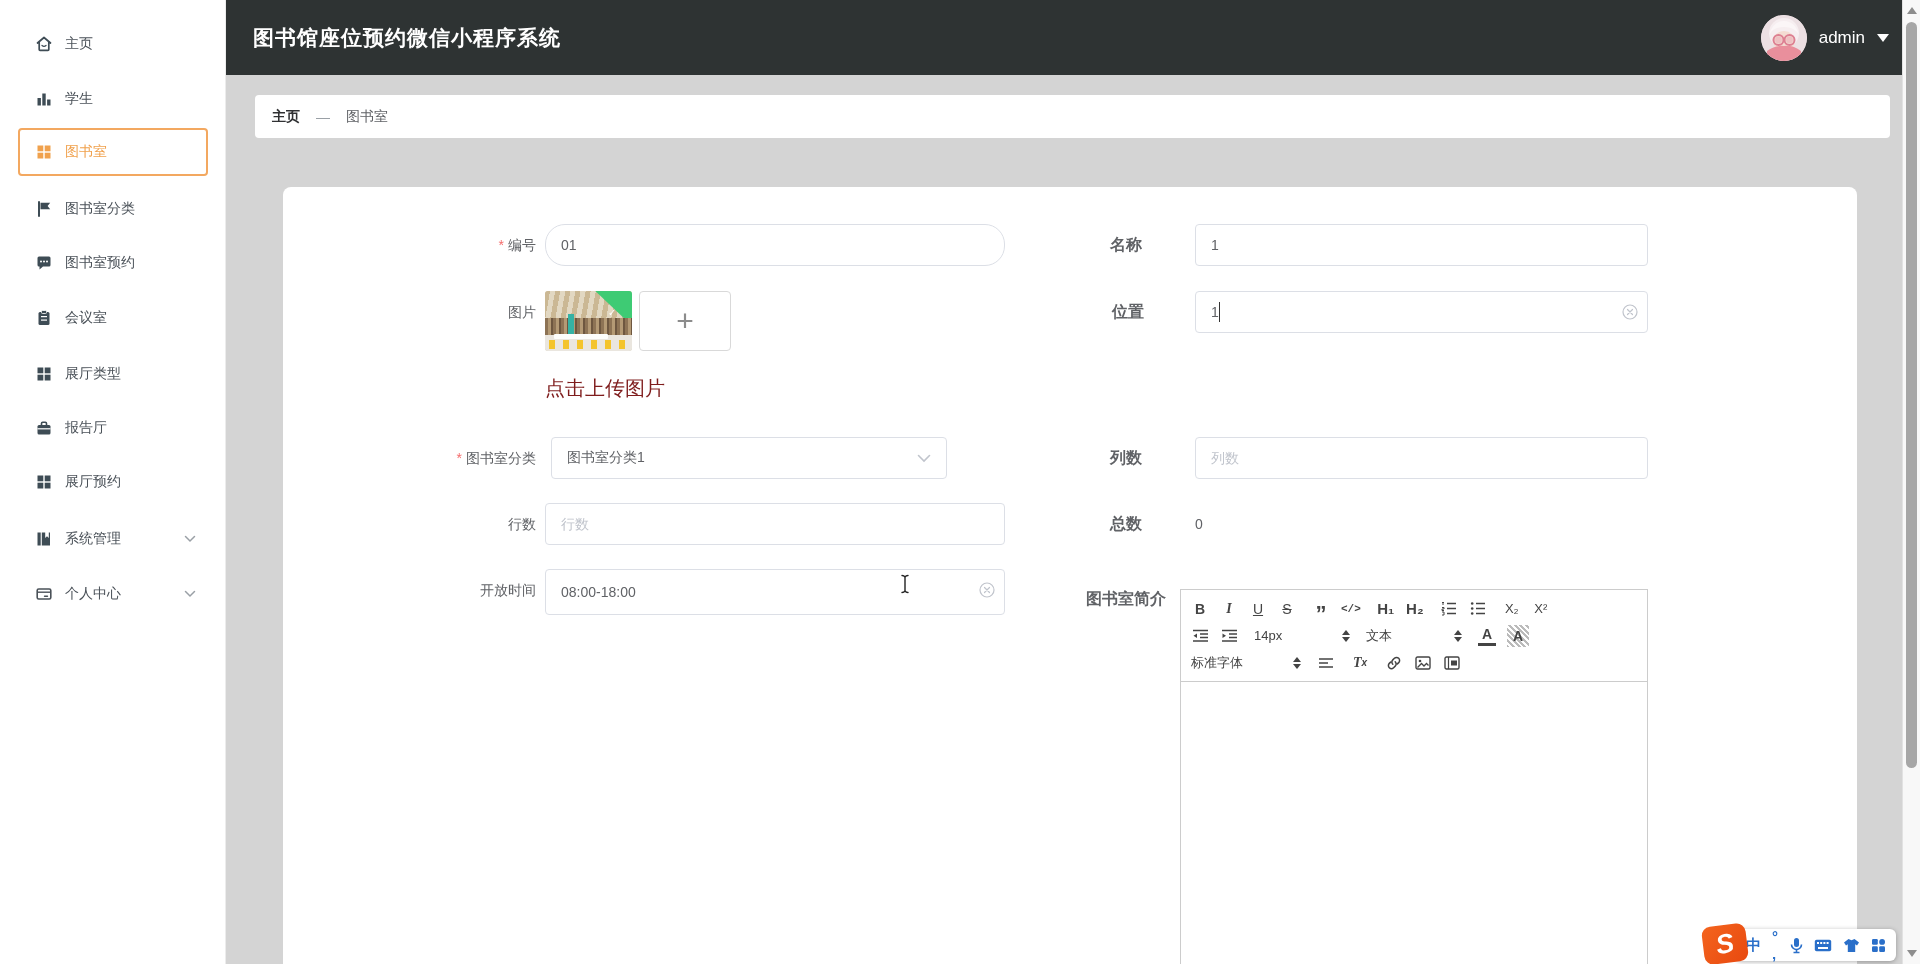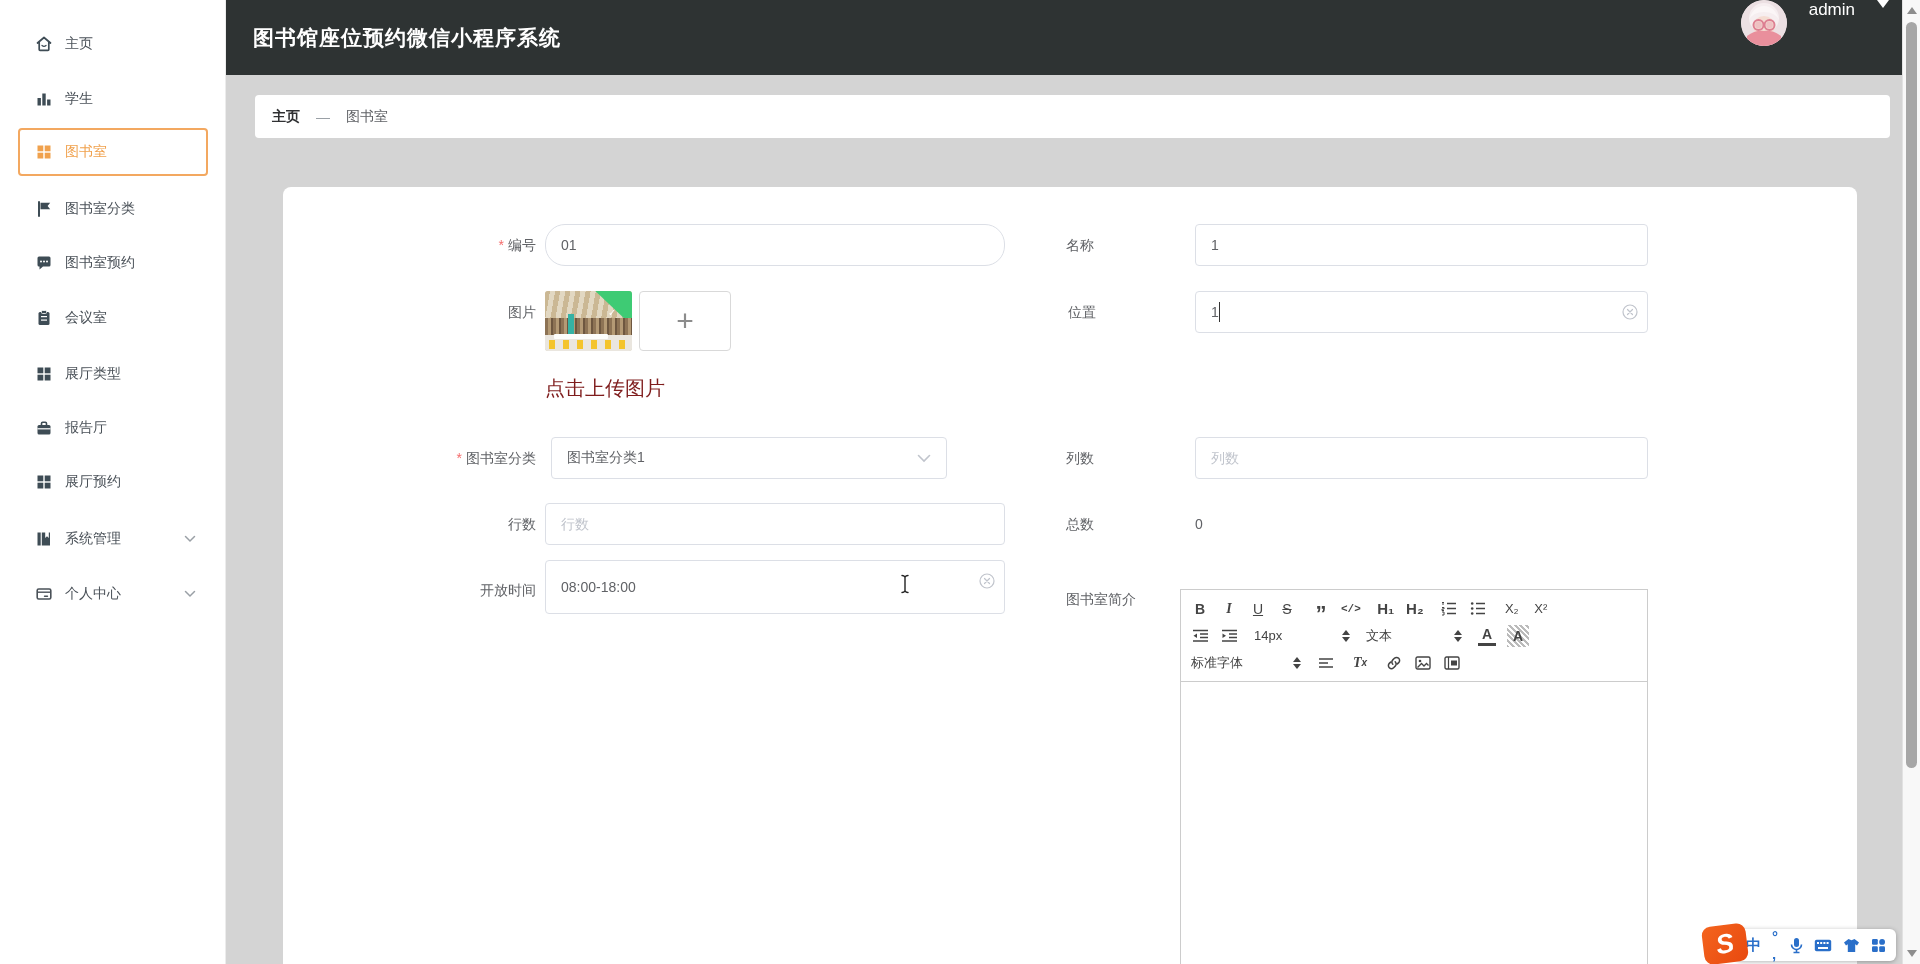--- a/index.html
+++ b/index.html
@@ -10,36 +10,36 @@
   .side-item{position:absolute;left:18px;width:190px;height:48px;display:flex;align-items:center;cursor:pointer;box-sizing:border-box;padding-left:15px;border:2px solid transparent;border-radius:4px;}
   .side-item .side-label{margin-left:12px;font-size:14px;color:#4a5158;}
   .side-item svg{display:block;}
   .side-item.active{border-color:#f3a860;}
   .side-item.active .side-label{color:#f0a14d;}
   .side-chev{margin-left:auto;margin-right:10px;display:flex;align-items:center;}
 
   
   .header{position:absolute;left:225px;top:0;width:1678px;height:75px;background:#2e3333;z-index:4;}
   .header-title{position:absolute;left:28px;top:0;height:97px;line-height:75px;color:#ffffff;font-size:21px;font-weight:bold;letter-spacing:1px;}
-  .user{position:absolute;right:8px;top:0;height:75px;display:flex;gap:22px;cursor:pointer;}
+  .user{position:absolute;right:8px;top:0;height:75px;display:flex;align-items:center;gap:12px;cursor:pointer;}
   .avatar{width:46px;height:46px;border-radius:50%;overflow:hidden;background:#e9dce0;flex:0 0 auto;}
   .user-name{color:#ffffff;font-size:17px;}
   .user-caret{width:0;height:0;border-left:6px solid transparent;border-right:6px solid transparent;border-top:8px solid #ffffff;margin-right:6px;}
 
   
   .breadcrumb{position:absolute;left:255px;top:95px;width:1635px;height:43px;background:#ffffff;border-radius:4px;display:flex;align-items:center;padding-left:17px;box-sizing:border-box;z-index:3;}
   .bc-home{font-size:14px;font-weight:bold;color:#303133;cursor:pointer;}
   .bc-sep{font-size:14px;color:#9aa0a6;margin:0 16px;}
   .bc-cur{font-size:14px;color:#606266;}
 
   
   .card{position:absolute;left:283px;top:187px;width:1574px;height:800px;background:#ffffff;border-radius:8px;z-index:2;overflow:hidden;}
   .flabel{position:absolute;width:170px;height:42px;line-height:42px;font-size:14px;color:#606266;text-align:right;}
   .flabel .req{color:#f56c6c;margin-right:4px;}
-  .rlabel{position:absolute;width:120px;height:42px;line-height:42px;font-size:14px;color:#606266;text-align:left;}
+  .rlabel{position:absolute;width:120px;height:42px;line-height:42px;font-size:16px;color:#606266;text-align:center;font-weight:bold;}
   .input,.selectbox{position:absolute;height:42px;box-sizing:border-box;border:1px solid #dcdfe6;border-radius:4px;background:#fff;font-size:14px;color:#606266;padding:0 15px;font-family:inherit;outline:none;}
   .input::placeholder{color:#c0c4cc;}
   .wrap{position:absolute;}
   .wrap .input{position:absolute;left:0;top:0;width:100%;height:100%;}
   .clear-ico{position:absolute;right:10px;top:13px;width:16px;height:16px;pointer-events:auto;cursor:pointer;}
   .caret-bar{position:absolute;left:24px;top:11px;width:1px;height:20px;background:#333;}
   .selectbox{display:flex;align-items:center;cursor:pointer;}
   .selectbox .sel-text{flex:1;}
   .sel-chev{display:flex;align-items:center;}
 
@@ -317,21 +317,21 @@
     <div class="rlabel" style="left:783px;top:250px">列数</div>
     <input class="input" style="left: 912px; top: 250px; width: 453px;" placeholder="列数">
 
     <div class="flabel" style="left:83px;top:316px">行数</div>
     <input class="input" style="left: 262px; top: 316px; width: 460px;" placeholder="行数">
 
     <div class="rlabel" style="left:783px;top:316px">总数</div>
     <div class="total-val" style="left:912px;top:316px">0</div>
 
     <div class="flabel" style="left:83px;top:382px">开放时间</div>
-    <div class="wrap" style="left:262px;top:373px;width:460px;height:54px">
+    <div class="wrap" style="left:262px;top:382px;width:460px;height:46px">
       <input class="input" value="08:00-18:00" style="">
       <span class="clear-ico"><svg width="16" height="16" viewBox="0 0 16 16">
             <circle cx="8" cy="8" r="7" fill="none" stroke="#c0c4cc" stroke-width="1.2"></circle>
             <path d="M5.5 5.5 L10.5 10.5 M10.5 5.5 L5.5 10.5" stroke="#c0c4cc" stroke-width="1.2" stroke-linecap="round"></path>
           </svg></span>
     </div>
 
     <div class="rlabel" style="left:783px;top:391px">图书室简介</div>
     <div class="editor">
       <div class="ql-toolbar">

